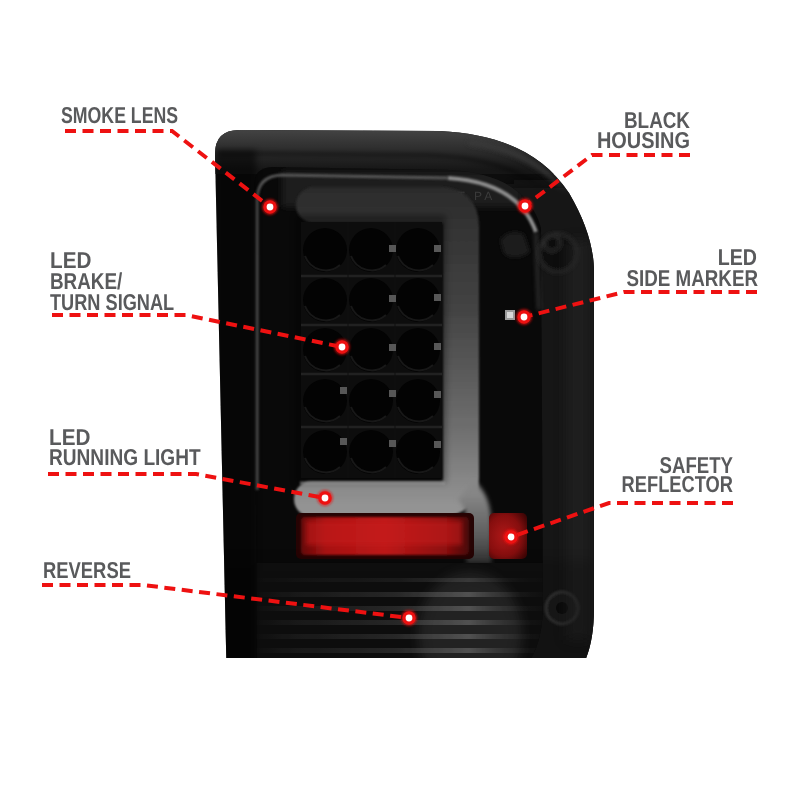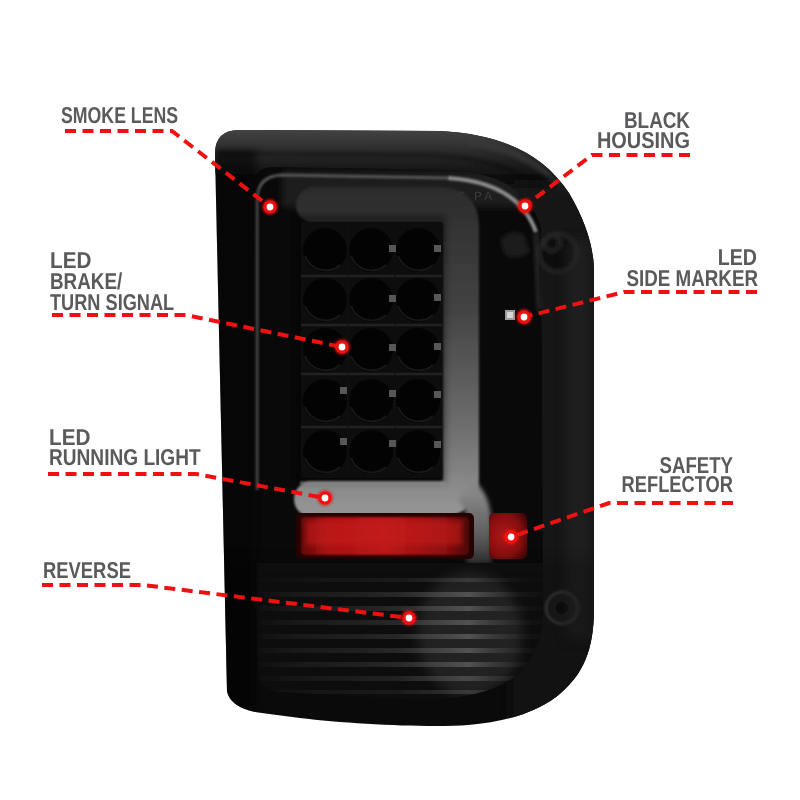--- a/index.html
+++ b/index.html
@@ -1,16 +1,16 @@
 <!DOCTYPE html>
 <html><head>
 <meta charset="utf-8">
 <style>
   html,body{margin:0;padding:0;background:#fff;}
-  #stage{position:relative;width:800px;height:800px;background:#fff;overflow:hidden;
+  #stage{position:relative;width:800px;height:658px;background:#fff;overflow:hidden;
          font-family:"Liberation Sans", sans-serif;}
   text{-webkit-font-smoothing:antialiased;text-rendering:geometricPrecision;}
 </style>
 </head>
 <body>
 <div id="stage">
 <svg width="800" height="800" viewBox="0 0 800 800" xmlns="http://www.w3.org/2000/svg">
   <defs>
     <linearGradient id="topface" x1="0" y1="130" x2="0" y2="170" gradientUnits="userSpaceOnUse">
       <stop offset="0" stop-color="#434343"></stop>

